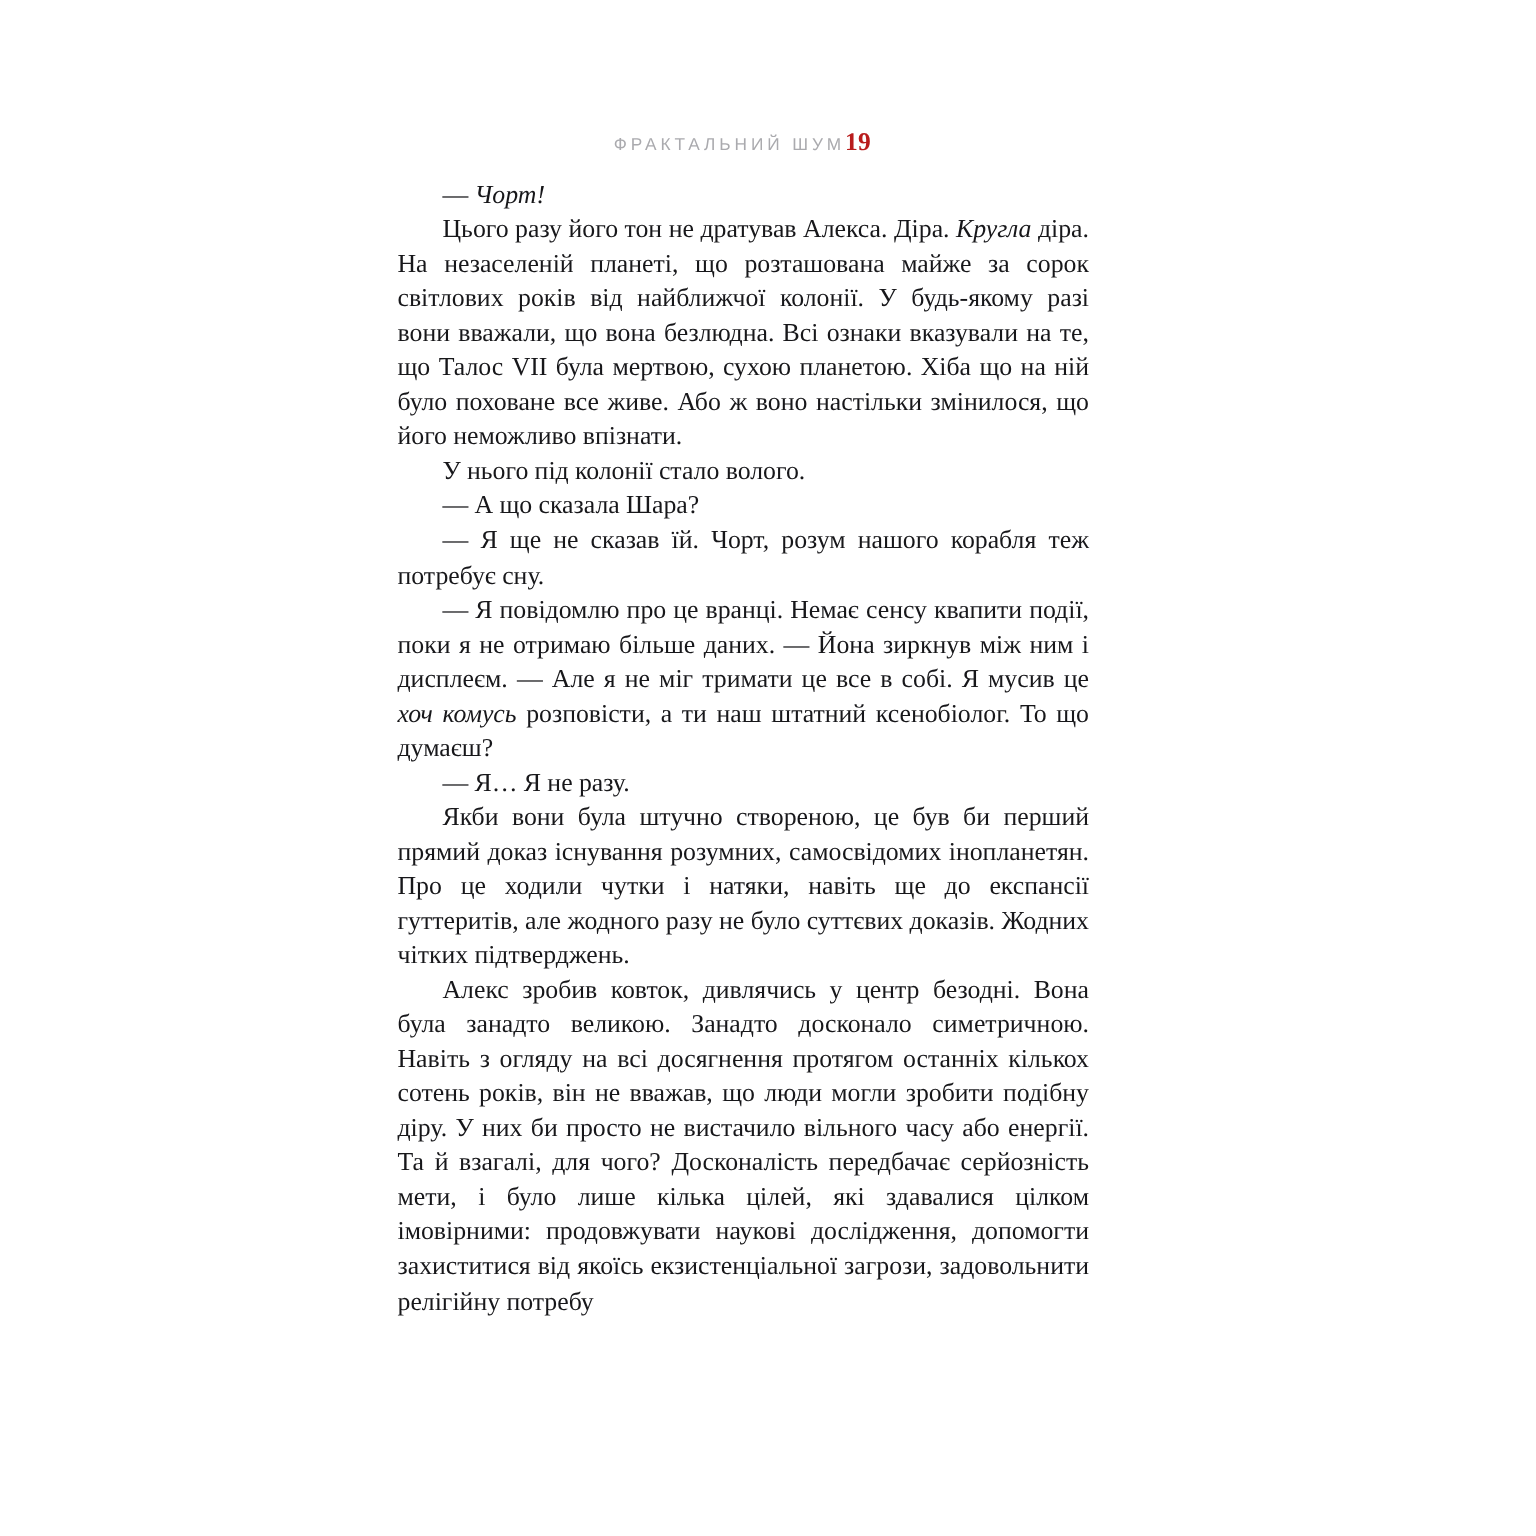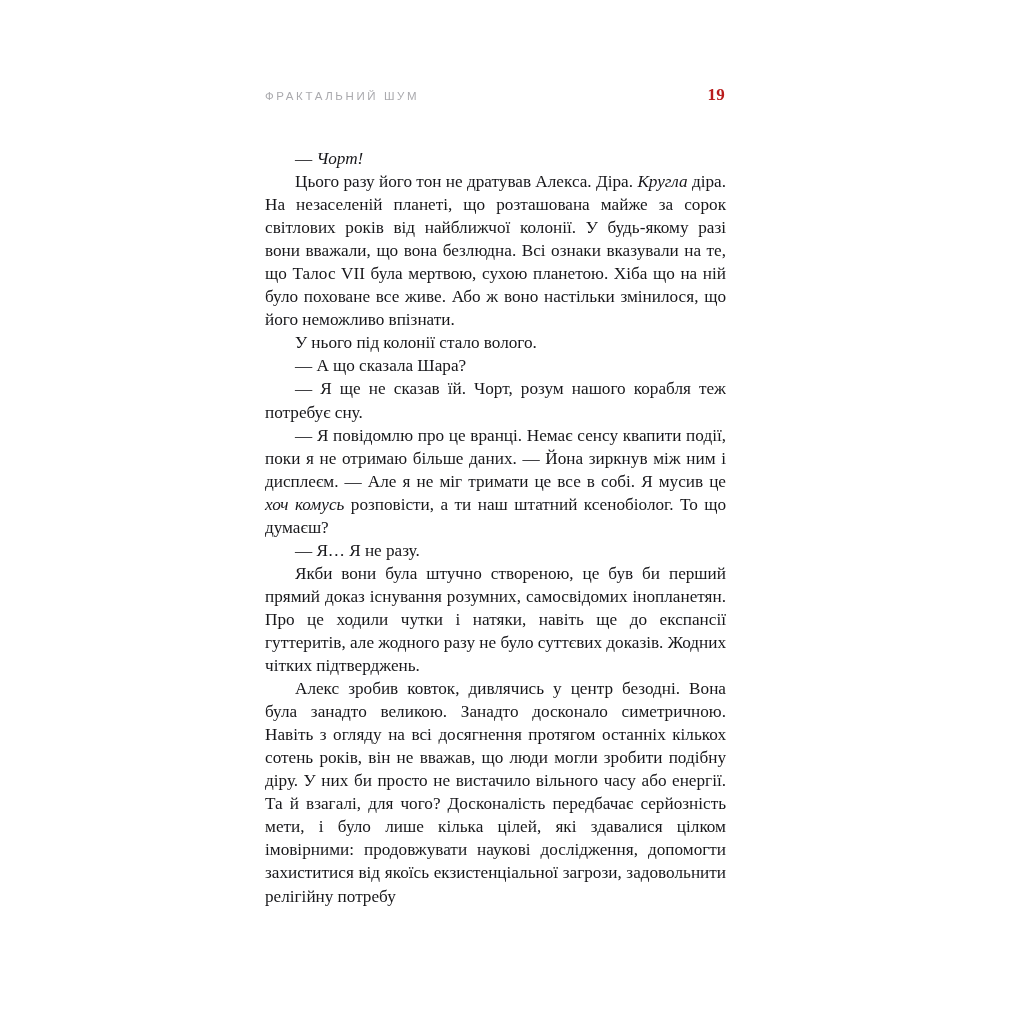--- a/index.html
+++ b/index.html
@@ -21,21 +21,21 @@
     background: #ffffff;
   }
   .running-head {
     position: absolute;
     left: 265px;
     top: 86px;
     width: 460px;
     height: 18px;
     display: flex;
     align-items: baseline;
-    justify-content: space-between;
+    justify-content: center;
   }
   .running-head-title {
     font-family: "Liberation Sans", "DejaVu Sans", sans-serif;
     font-size: 11.5px;
     letter-spacing: 2.6px;
     color: #aaaaae;
     text-transform: uppercase;
     white-space: nowrap;
     line-height: 1;
   }
@@ -43,21 +43,21 @@
     font-family: "Liberation Serif", "DejaVu Serif", serif;
     font-size: 17px;
     font-weight: 700;
     color: #b91c1c;
     line-height: 1;
     letter-spacing: 0.2px;
   }
   .textblock {
     position: absolute;
     left: 265px;
-    top: 147px;
+    top: 118px;
     width: 461px;
   }
   .para {
     margin: 0;
     font-size: 17.2px;
     line-height: 23.05px;
     color: #17171a;
     text-align: justify;
     text-justify: inter-word;
     text-indent: 30px;

